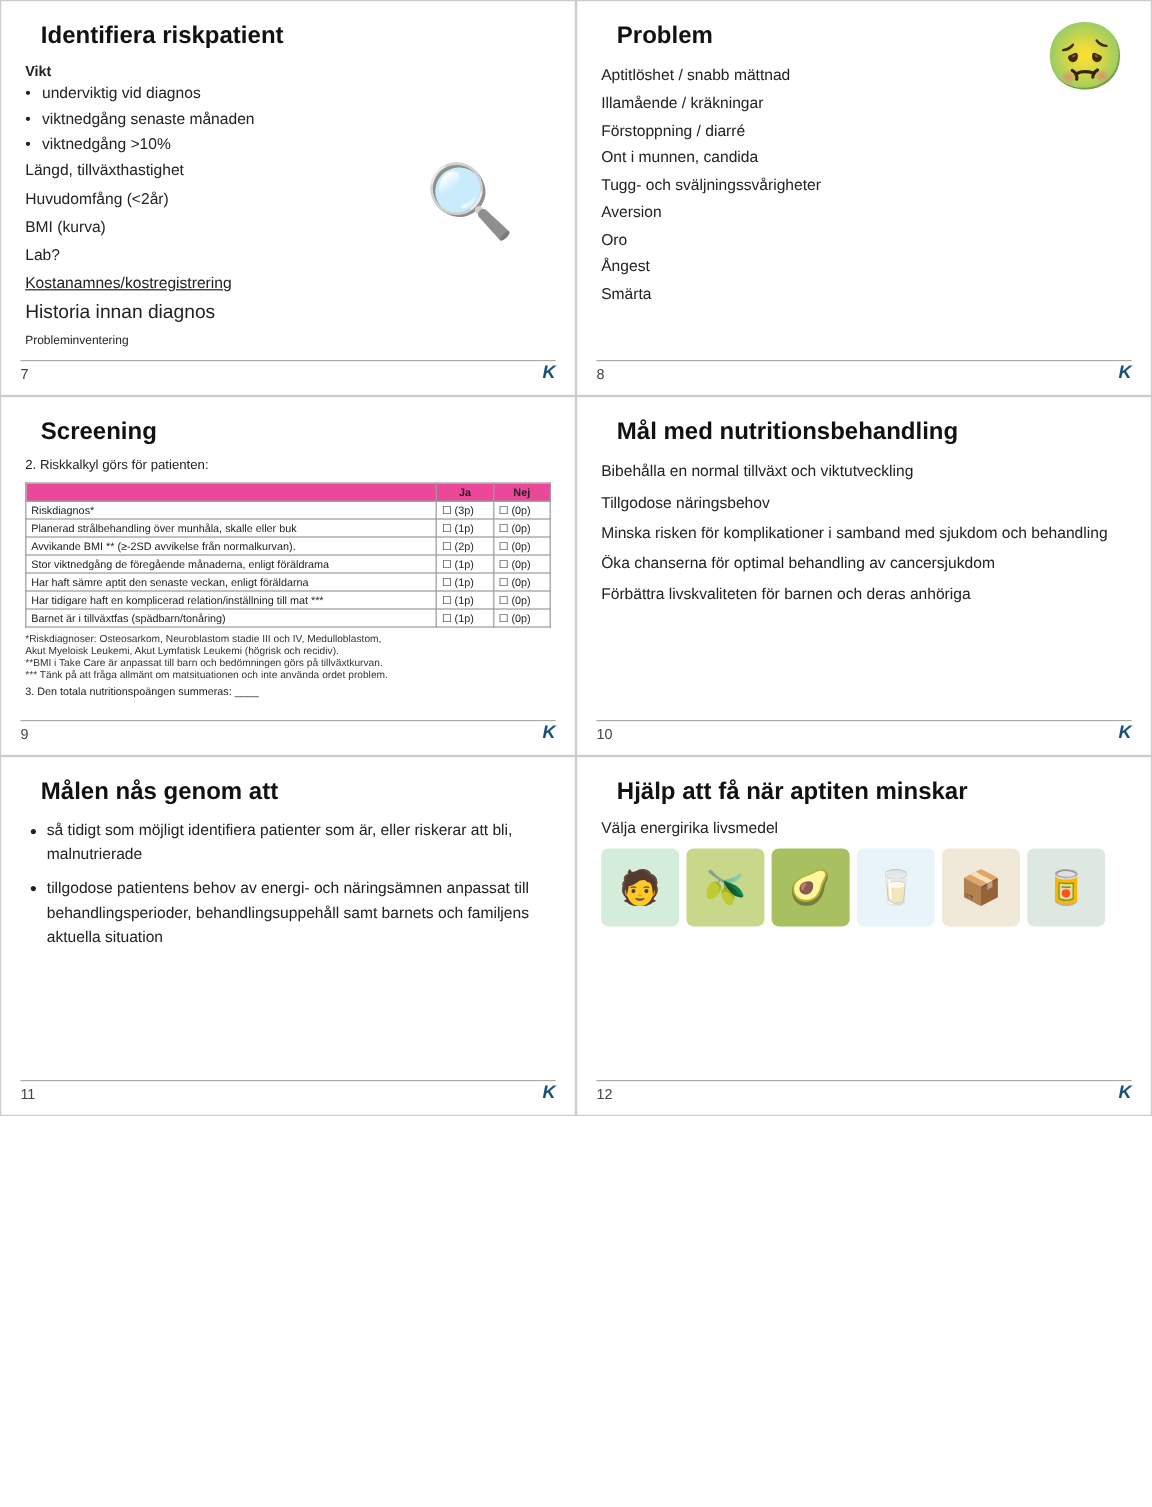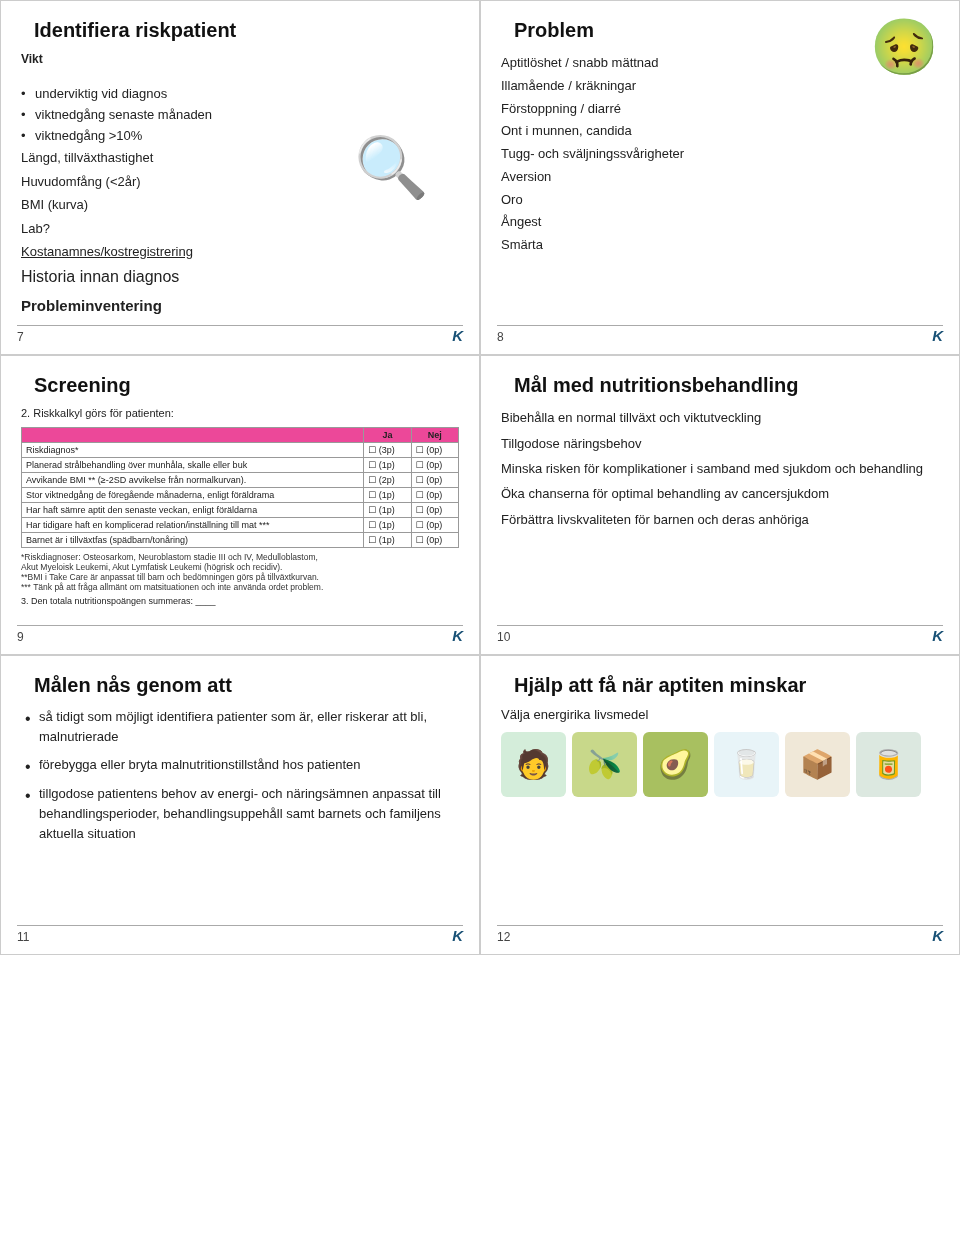--- a/index.html
+++ b/index.html
@@ -155,21 +155,21 @@
       position: absolute;
       bottom: 28px;
       left: 16px;
       right: 16px;
       border-bottom: 1px solid #aaa;
     }
     .section-label {
       font-size: 12px;
       font-weight: bold;
       margin-top: 6px;
-      margin-bottom: 18px;
+      margin-bottom: 2px;
     }
     .indent {
       padding-left: 12px;
     }
     .screening-note {
       font-size: 8.5px;
       margin-top: 4px;
       color: #333;
     }
     .sum-line {
@@ -196,21 +196,21 @@
         <li>viktnedgång &gt;10%</li>
       </ul>
 
       <div class="plain-list">
         <div style="line-height:1.8; font-size:13px;">Längd, tillväxthastighet</div>
         <div style="line-height:1.8; font-size:13px;">Huvudomfång (&lt;2år)</div>
         <div style="line-height:1.8; font-size:13px;">BMI (kurva)</div>
         <div style="line-height:1.8; font-size:13px;">Lab?</div>
         <div style="line-height:1.8; font-size:13px;text-decoration:underline;">Kostanamnes/kostregistrering</div>
         <div style="line-height:1.8; font-size:16px;">Historia innan diagnos</div>
-        <div style="line-height:1.8; font-size:15px;font-weight:bold;">Probleminventering</div>
+        <div style="line-height:1.8; font-size:10px;">Probleminventering</div>
       </div>
     </div>
 
     <div class="divider-line"></div>
     <div class="slide-number">7</div>
     <div class="slide-k">K</div>
   </div>
 
   <div class="slide">
     <div class="slide-title">Problem</div>
@@ -312,21 +312,20 @@
     <div class="divider-line"></div>
     <div class="slide-number">10</div>
     <div class="slide-k">K</div>
   </div>
 
   <div class="slide">
     <div class="slide-title">Målen nås genom att</div>
 
     <ul class="big-bullet-list">
       <li>så tidigt som möjligt identifiera patienter som är, eller riskerar att bli, malnutrierade</li>
-      <li>förebygga eller bryta malnutritionstillstånd hos patienten</li>
       <li>tillgodose patientens behov av energi- och näringsämnen anpassat till behandlingsperioder, behandlingsuppehåll samt barnets och familjens aktuella situation</li>
     </ul>
 
     <div class="divider-line"></div>
     <div class="slide-number">11</div>
     <div class="slide-k">K</div>
   </div>
 
   <div class="slide">
     <div class="slide-title">Hjälp att få när aptiten minskar</div>

